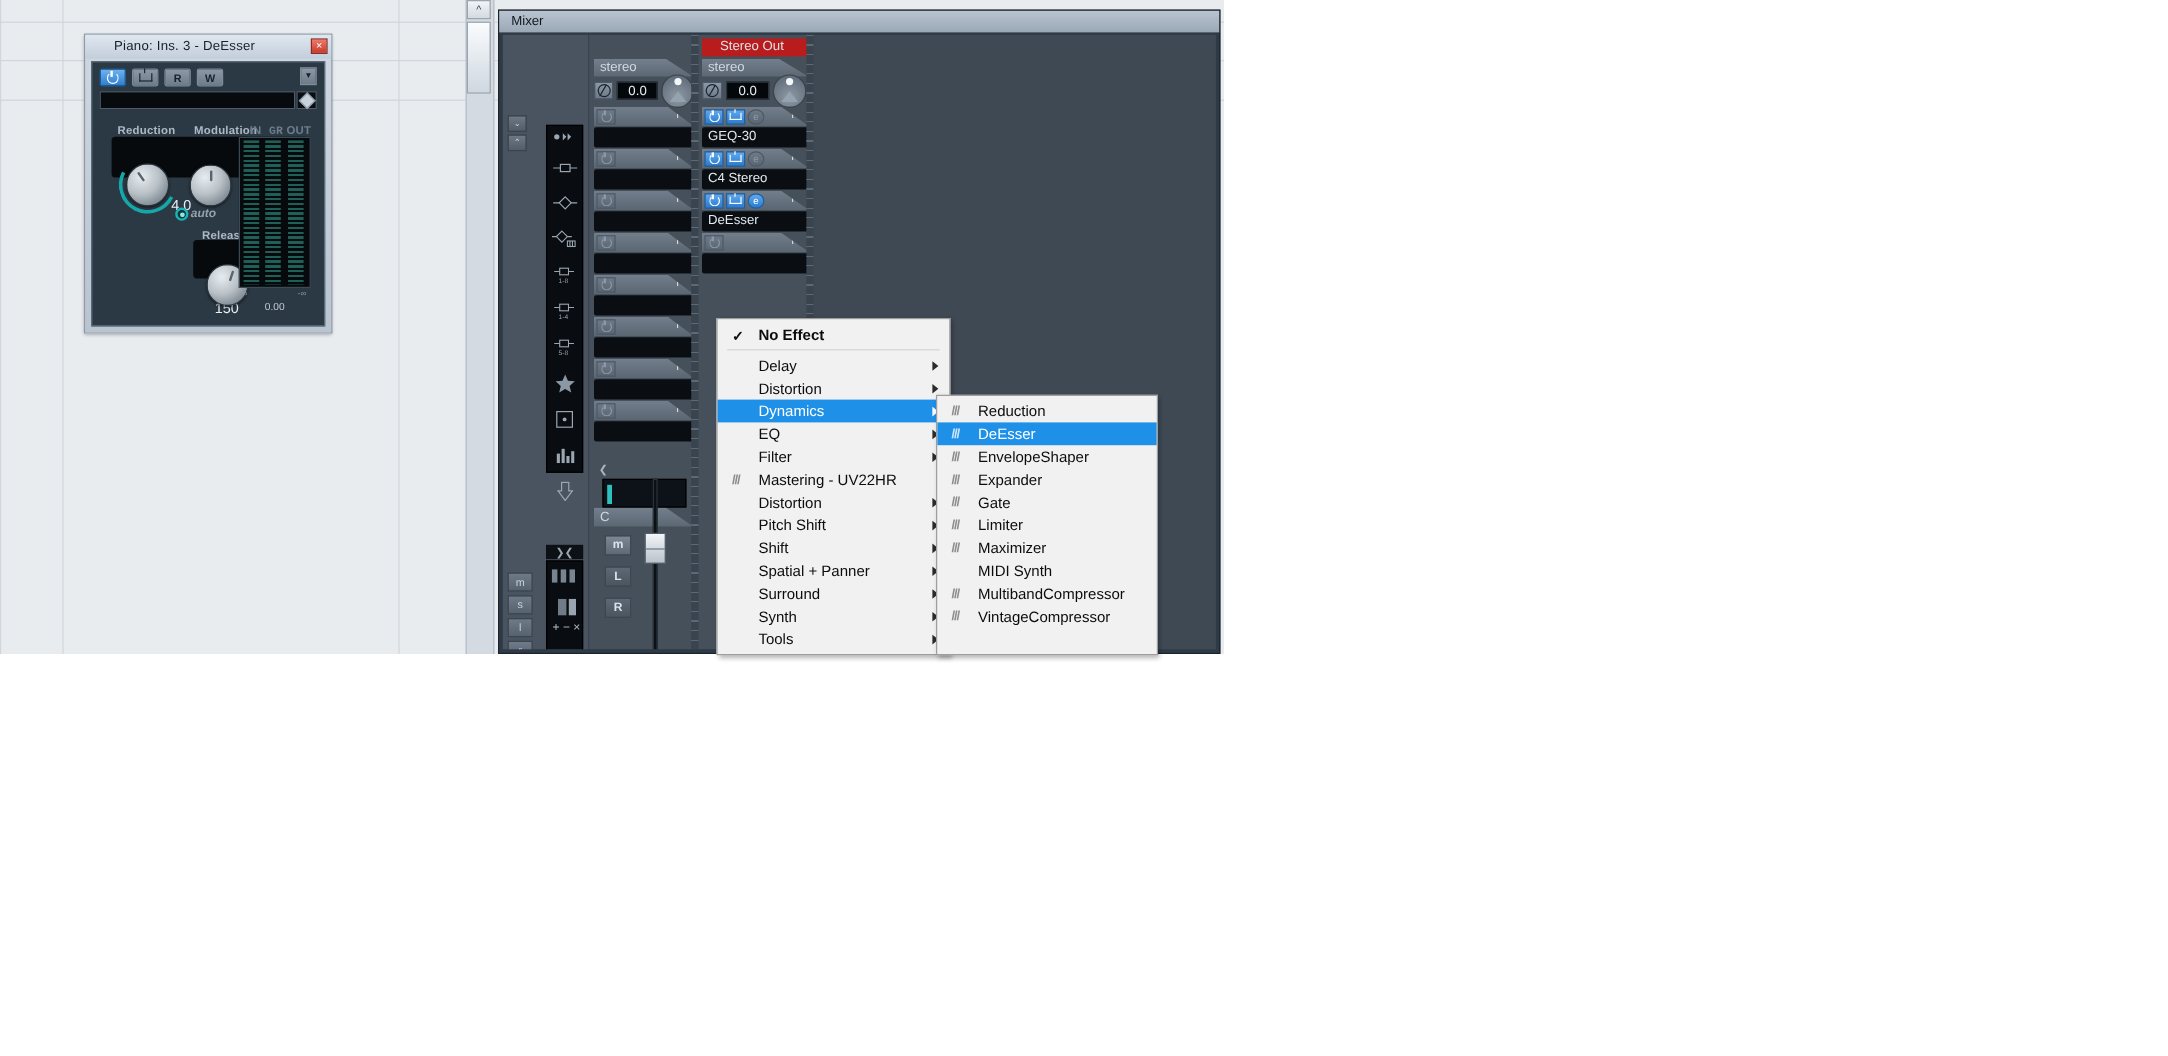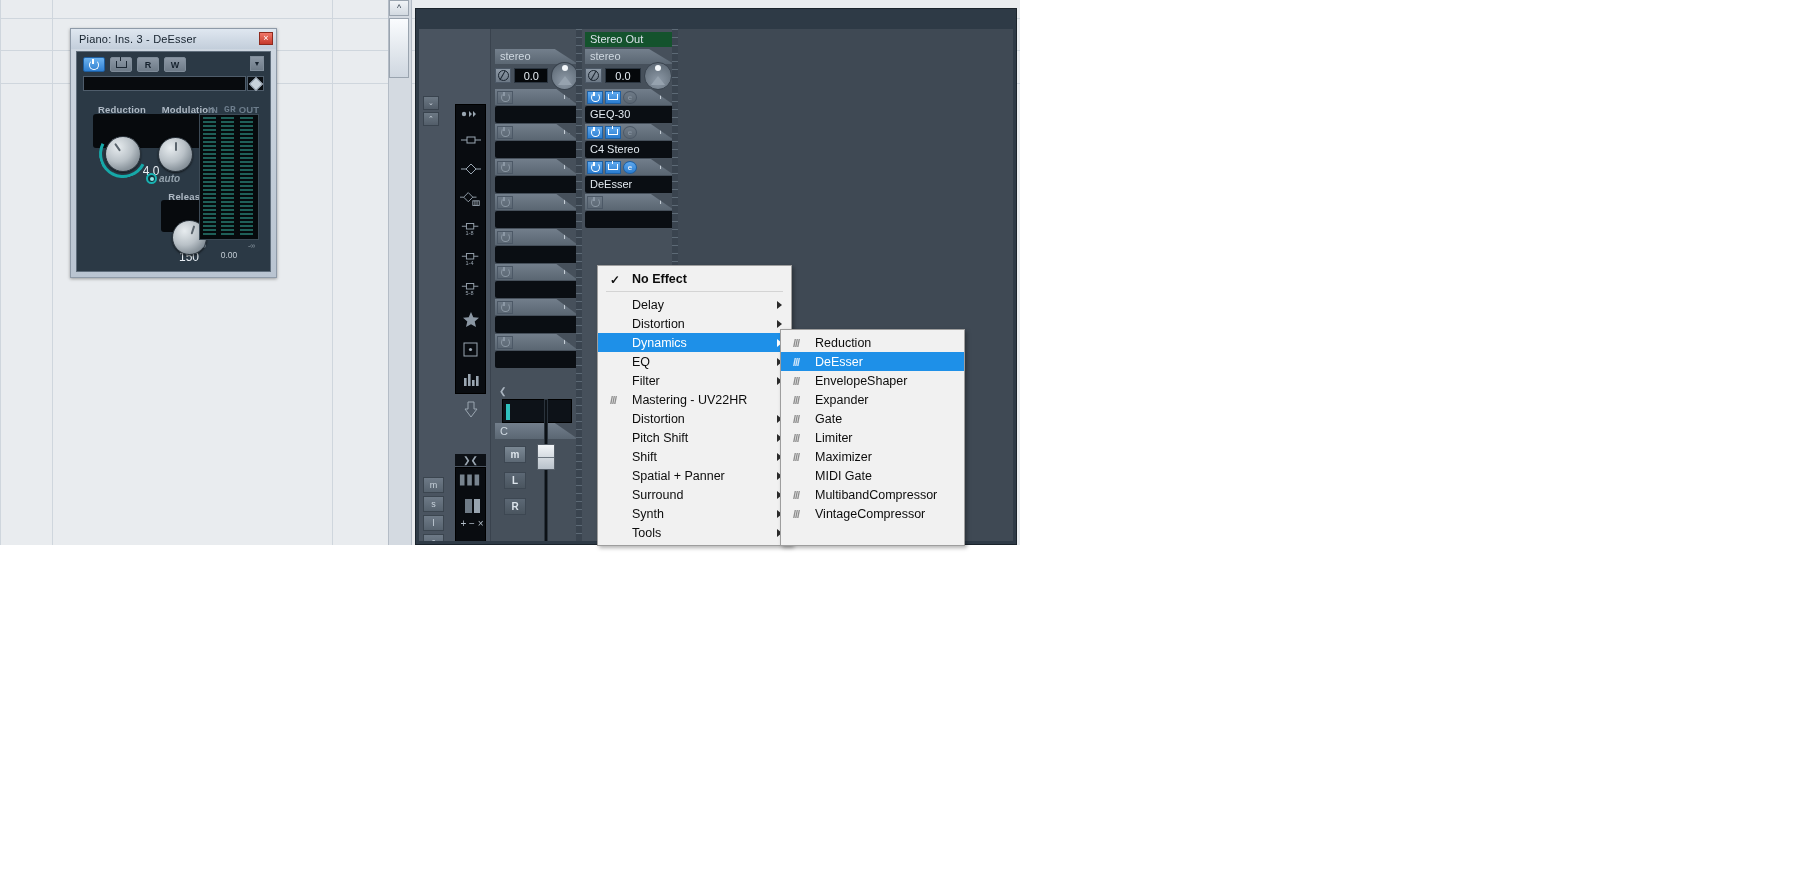--- a/index.html
+++ b/index.html
@@ -15,21 +15,21 @@
   .bg-scrollcol{position:absolute;left:388px;top:0;width:22px;height:545px;background:#d4dae1;border-left:1px solid #b4bcc6;border-right:1px solid #b4bcc6;}
   .bg-scroll-btn{position:absolute;left:389px;top:0px;width:20px;height:16px;background:linear-gradient(#f1f4f7,#d3dae1);border:1px solid #9aa4af;box-sizing:border-box;display:flex;align-items:center;justify-content:center;font-size:9px;color:#33414f;}
   .bg-scroll-thumb{position:absolute;left:389px;top:18px;width:20px;height:60px;background:linear-gradient(#fafcfe,#cfd7e0);border:1px solid #9aa4af;box-sizing:border-box;}
 
   
   .plug{position:absolute;left:70px;top:28px;width:207px;height:250px;
     background:linear-gradient(#cfd8e2,#b9c4d1);border:1px solid #8e9aa8;box-sizing:border-box;
     box-shadow:0 1px 3px rgba(0,0,0,.35);}
   .plug-title{position:absolute;left:0;top:0;width:100%;height:20px;
     background:linear-gradient(#dfe7f0,#c3cedb);display:flex;align-items:center;}
-  .plug-title-text{font-size:11px;color:#14202c;padding-left:8px;letter-spacing:.2px;white-space:nowrap;}
+  .plug-title-text{font-size:11px;color:#14202c;padding-left:24px;letter-spacing:.2px;white-space:nowrap;}
   .plug-close{position:absolute;right:3px;top:3px;width:14px;height:13px;
     background:linear-gradient(#f0786a,#c63a2c);border:1px solid #8e2a1e;box-sizing:border-box;
     color:#fff;font-size:9px;line-height:11px;text-align:center;font-family:"Liberation Sans",sans-serif;}
   .plug-body{position:absolute;left:5px;top:22px;right:5px;bottom:5px;background:#2b3945;border:1px solid #5f6d7b;box-sizing:border-box;}
 
   .plug-toolbar{position:absolute;left:6px;top:4px;height:17px;display:flex;gap:5px;align-items:center;}
   .tbtn{width:22px;height:15px;border:1px solid #7f8c99;box-sizing:border-box;border-radius:2px;
     background:linear-gradient(#8c98a5,#6e7b88);display:flex;align-items:center;justify-content:center;
     font-size:9px;color:#16222e;font-weight:bold;}
   .tbtn.on{background:linear-gradient(#6db3ef,#2f7fd0);border-color:#1e5e9f;color:#fff;}
@@ -70,21 +70,21 @@
   .mixer-body{position:absolute;left:3px;top:20px;right:3px;bottom:3px;background:#46505b;overflow:hidden;}
 
   .mx-leftpane{position:absolute;left:0;top:0;width:72px;bottom:0;background:#4a5460;border-right:1px solid #39424d;box-sizing:border-box;}
   .arrow-btn{position:absolute;width:16px;height:14px;background:linear-gradient(#6c7884,#525d69);border:1px solid #39434e;box-sizing:border-box;display:flex;align-items:center;justify-content:center;font-size:7px;color:#cfd8e0;}
   .iconcol{position:absolute;left:36px;top:85px;width:31px;background:#090c10;border:1px solid #000;box-sizing:border-box;padding:5px 0;display:flex;flex-direction:column;align-items:center;gap:16px;}
   .ic{width:22px;height:14px;display:flex;align-items:center;justify-content:center;color:#9aa6b1;font-size:9px;}
   .ic svg{display:block;}
 
   
   .strip{position:absolute;top:0;bottom:0;background:#46505b;border-right:1px solid #39424d;box-sizing:border-box;}
-  .ch-name{position:absolute;left:3px;top:3px;right:3px;height:15px;background:#14532d;color:#dbe3ea;font-size:11px;line-height:15px;padding-left:5px;box-sizing:border-box;overflow:hidden;white-space:nowrap;}
+  .ch-name{position:absolute;left:3px;top:3px;right:3px;height:15px;background:#b91c1c;color:#dbe3ea;font-size:11px;line-height:15px;padding-left:15px;box-sizing:border-box;overflow:hidden;white-space:nowrap;}
   .ch-cfg{position:absolute;left:3px;right:3px;height:15px;background:linear-gradient(#737f8c,#5b6773);color:#cfd8e0;font-size:11px;line-height:15px;padding-left:5px;box-sizing:border-box;
     clip-path:polygon(0 0,72% 0,100% 100%,0 100%);}
   .ch-row{position:absolute;left:3px;right:3px;height:17px;display:flex;align-items:center;gap:3px;}
   .phase{width:17px;height:15px;background:linear-gradient(#8d99a6,#6d7986);border:1px solid #4c5866;box-sizing:border-box;display:flex;align-items:center;justify-content:center;}
   .phase i{width:9px;height:9px;border:1px solid #1b2530;border-radius:50%;position:relative;display:block;}
   .phase i:after{content:"";position:absolute;left:3.5px;top:-1px;width:1px;height:11px;background:#1b2530;transform:rotate(30deg);}
   .gainbox{width:36px;height:15px;background:#05080b;color:#e6edf3;font-size:11px;line-height:15px;text-align:center;border:1px solid #2b3540;box-sizing:border-box;}
   .panknob{width:26px;height:26px;border-radius:50%;background:radial-gradient(circle at 50% 70%,#8e9aa7 0%,#6c7884 60%,#55606c 100%);border:1px solid #39434e;position:relative;}
   .panknob:after{content:"";position:absolute;left:50%;top:2px;margin-left:-3px;width:6px;height:6px;border-radius:50%;background:#f3f7fa;}
   .pantri{position:absolute;left:50%;margin-left:-7px;bottom:4px;width:0;height:0;border-left:7px solid transparent;border-right:7px solid transparent;border-bottom:9px solid #96a2ae;}
@@ -212,20 +212,23 @@
         <span class="mcol" style="left:21px;"></span>
         <span class="mcol" style="left:40px;"></span>
       </div>
       <div class="minf" style="left:122px;top:190px;">-∞</div>
       <div class="minf" style="left:171px;top:190px;">-∞</div>
       <div class="mzero" style="left:122px;top:198px;width:60px;text-align:center;">0.00</div>
     </div>
   </div>
 
   <div class="mixer">
+    <div class="mixer-title">
+      <span>Mixer</span>
+    </div>
 
     <div class="mixer-body">
 
       <div class="mx-leftpane">
         <div class="arrow-btn" style="left:4px;top:67px;">⌄</div>
         <div class="arrow-btn" style="left:4px;top:83px;">⌃</div>
 
         <div class="iconcol" style="top:75px;height:290px;">
           <div class="ic">
             <svg width="20" height="8" viewBox="0 0 20 8">
@@ -606,21 +609,21 @@
       </div>
       <div class="ctx-item">
         <span class="slash">///</span>
         <span>Limiter</span>
       </div>
       <div class="ctx-item">
         <span class="slash">///</span>
         <span>Maximizer</span>
       </div>
       <div class="ctx-item">
-        <span>MIDI Gate</span>
+        <span>MIDI Synth</span>
       </div>
       <div class="ctx-item">
         <span class="slash">///</span>
         <span>MultibandCompressor</span>
       </div>
       <div class="ctx-item">
         <span class="slash">///</span>
         <span>VintageCompressor</span>
       </div>
     </div>

